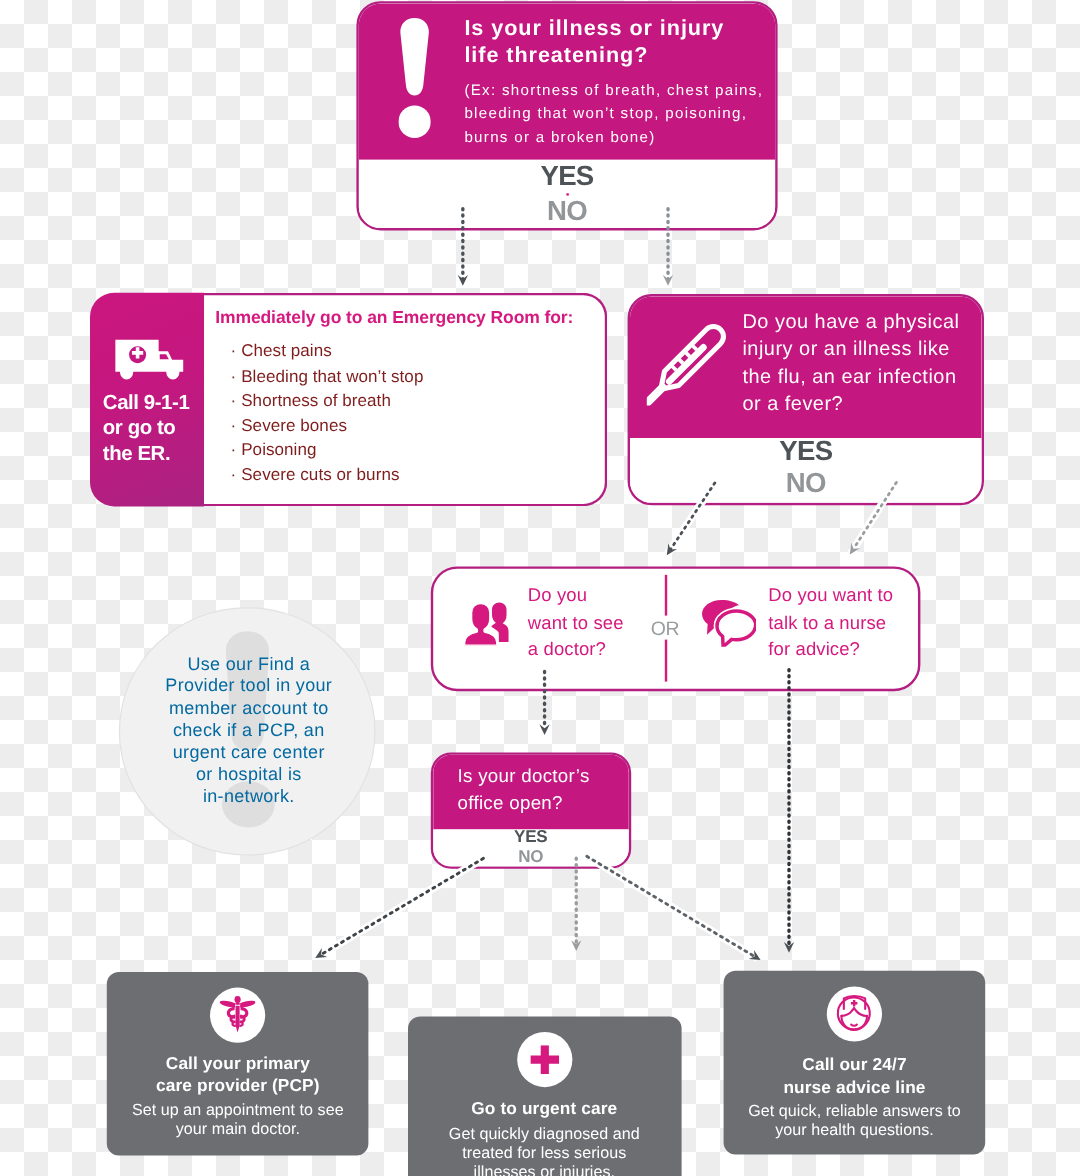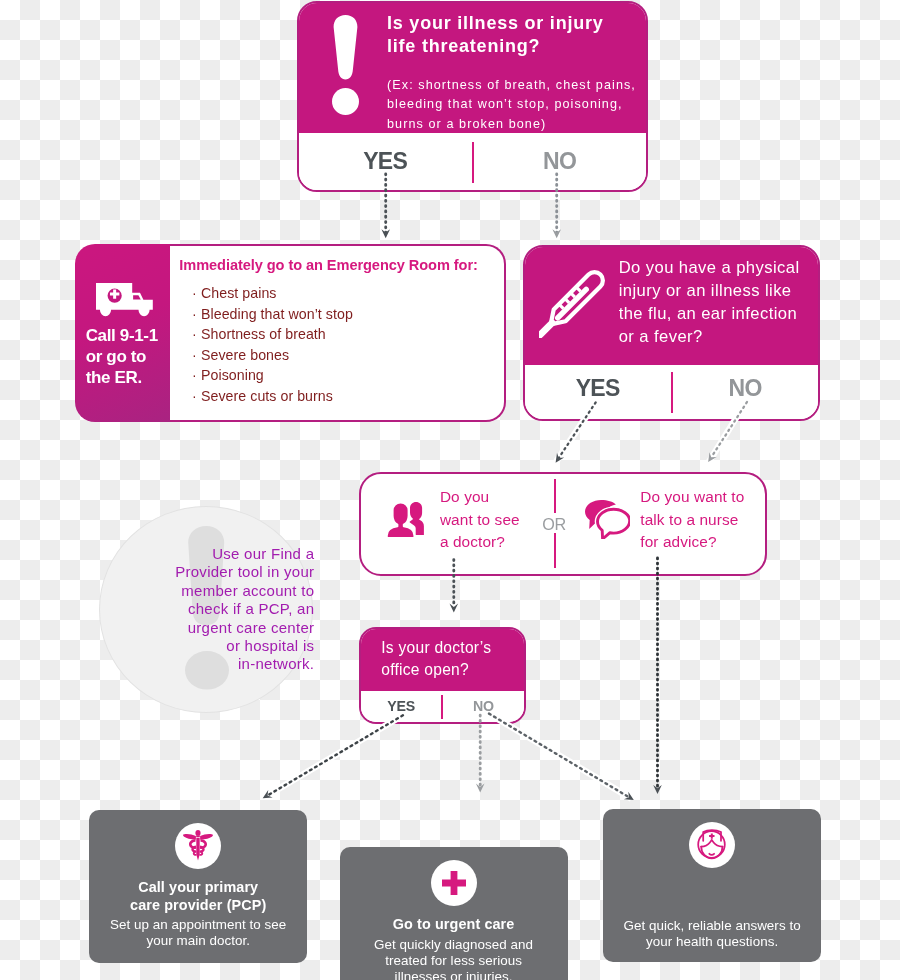--- a/index.html
+++ b/index.html
@@ -16,22 +16,22 @@
 
   
   .node{position:absolute;box-sizing:border-box;}
   .node-start{left:297px;top:1px;width:351px;height:191px;
     border:2.5px solid #b41e80;border-radius:20px;background:#ffffff;overflow:hidden;}
   .node-start .node-head{position:absolute;left:0;top:0;right:0;height:130px;
     background:#c4177f;}
   .excl-icon{position:absolute;left:32.8px;top:11.5px;line-height:0;}
   .start-text{position:absolute;left:88px;top:8.5px;right:6px;}
   .start-title{font-size:18px;font-weight:bold;color:#fff;line-height:23.5px;letter-spacing:0.78px;}
-  .start-sub{font-size:12.6px;color:#fff;line-height:19.8px;margin-top:17px;letter-spacing:1.08px;}
-  .node-foot{position:absolute;left:0;right:0;bottom:0;height:56px;background:#fff;display:flex;align-items:center;}
+  .start-sub{font-size:12.6px;color:#fff;line-height:19.8px;margin-top:7px;letter-spacing:1.08px;}
+  .node-foot{position:absolute;left:0;right:0;bottom:0;height:56px;background:#fff;display:flex;align-items:center;flex-direction:column;}
   .node-start .ans{position:relative;top:-1px;}
   .ans{flex:1;text-align:center;font-size:23px;font-weight:bold;letter-spacing:-0.6px;}
   .ans.yes{color:#4d5357;}
   .ans.no{color:#939699;}
   .ans-div{width:2px;height:41px;background:#d6197f;}
 
   
   .node-er{left:75px;top:243.5px;width:417px;height:178px;}
   .er-left{position:absolute;left:0;top:0;width:95px;height:178px;
     border-radius:20px 0 0 20px;
@@ -75,22 +75,22 @@
   .node-office .node-head{position:absolute;left:0;top:0;right:0;height:62.0px;background:#c4177f;}
   .node-office .node-foot{height:30.2px;}
   .node-office .ans{font-size:14.2px;letter-spacing:-0.2px;position:relative;top:-1.2px;}
   .node-office .ans-div{height:24px;width:1.8px;}
   .office-q{position:absolute;left:20.4px;top:8.5px;font-size:15.6px;color:#fff;line-height:22px;letter-spacing:0.25px;}
 
   
   .note-circle{position:absolute;left:99.3px;top:505.9px;width:214px;height:207.4px;border-radius:50%;
     background:#f1f1f1;border:1px solid #e2e2e2;box-sizing:border-box;}
   .note-watermark{position:absolute;left:84.5px;top:19.6px;line-height:0;}
-  .note-text{position:absolute;left:0;top:38px;width:214px;text-align:right;
-    font-size:15.0px;color:#a21caf;line-height:18.4px;letter-spacing:0.27px;}
+  .note-text{position:absolute;left:0;top:38px;width:214px;text-align:center;
+    font-size:15.0px;color:#0369a1;line-height:18.4px;letter-spacing:0.27px;}
 
   
   .card{position:absolute;border-radius:10px;background:#6d6e71;text-align:center;}
   .card1{left:89px;top:810px;width:218.4px;height:153px;}
   .card2{left:339.6px;top:809.2px;width:228px;height:153.2px;margin-top:38px;}
   .card3{left:603px;top:809.2px;width:218.2px;height:153.2px;}
   .card-icon{position:absolute;top:13px;left:50%;transform:translateX(-50%);
     width:46px;height:46px;border-radius:50%;background:#fff;}
   .caduceus{position:absolute;left:8px;top:7px;line-height:0;}
   .cross{position:absolute;left:11px;top:11px;line-height:0;}
@@ -276,20 +276,21 @@
             <circle cx="14.5" cy="15.5" r="13.3"></circle>
             <path d="M6.2 11.8 L6.2 3.0 C8.4 1.7 11.3 1.0 14.9 1.0 c3.6 0 6.7 .7 9.1 2.0 L24.0 11.8"></path>
             <path d="M4.2 17.6 C7.6 17.4 11.1 15.8 12.9 13.4 C13.9 12.1 14.4 11.6 14.7 10.9 c .3 .7 .9 1.4 1.9 2.6 1.8 2.4 5.5 4.0 8.9 4.2"></path>
             <path d="M4.2 17.6 C4.2 24.3 8.9 29.3 14.7 29.3 C20.5 29.3 25.5 24.3 25.5 17.6"></path>
             <path d="M12.3 24.8 C13.0 25.5 13.8 25.8 14.7 25.8 c .9 0 1.7-.3 2.4-1.0"></path>
           </g>
           <path d="M13.8 4.4 h2.0 v1.7 h1.7 v2.0 h-1.7 v1.7 h-2.0 V8.1 h-1.7 V6.1 h1.7 z" fill="#d6197f"></path>
         </svg>
       </div>
     </div>
+    <div class="card-title">Call our 24/7<br>nurse advice line</div>
     <div class="card-body">Get quick, reliable answers to<br>your health questions.</div>
   </div>
 
   <svg class="arrows" width="900" height="980" viewBox="0 0 900 980">
     <defs>
       <marker id="ahD" viewBox="0 0 12 12" refX="5.2" refY="6" markerWidth="12" markerHeight="12" markerUnits="userSpaceOnUse" orient="auto">
         <path d="M1.8 10.3 L5.1 6.0 L1.8 1.7 L10.8 6.0 Z" fill="#4b5156"></path>
       </marker>
       <marker id="ahL" viewBox="0 0 12 12" refX="5.2" refY="6" markerWidth="12" markerHeight="12" markerUnits="userSpaceOnUse" orient="auto">
         <path d="M1.8 10.3 L5.1 6.0 L1.8 1.7 L10.8 6.0 Z" fill="#9a9da0"></path>

